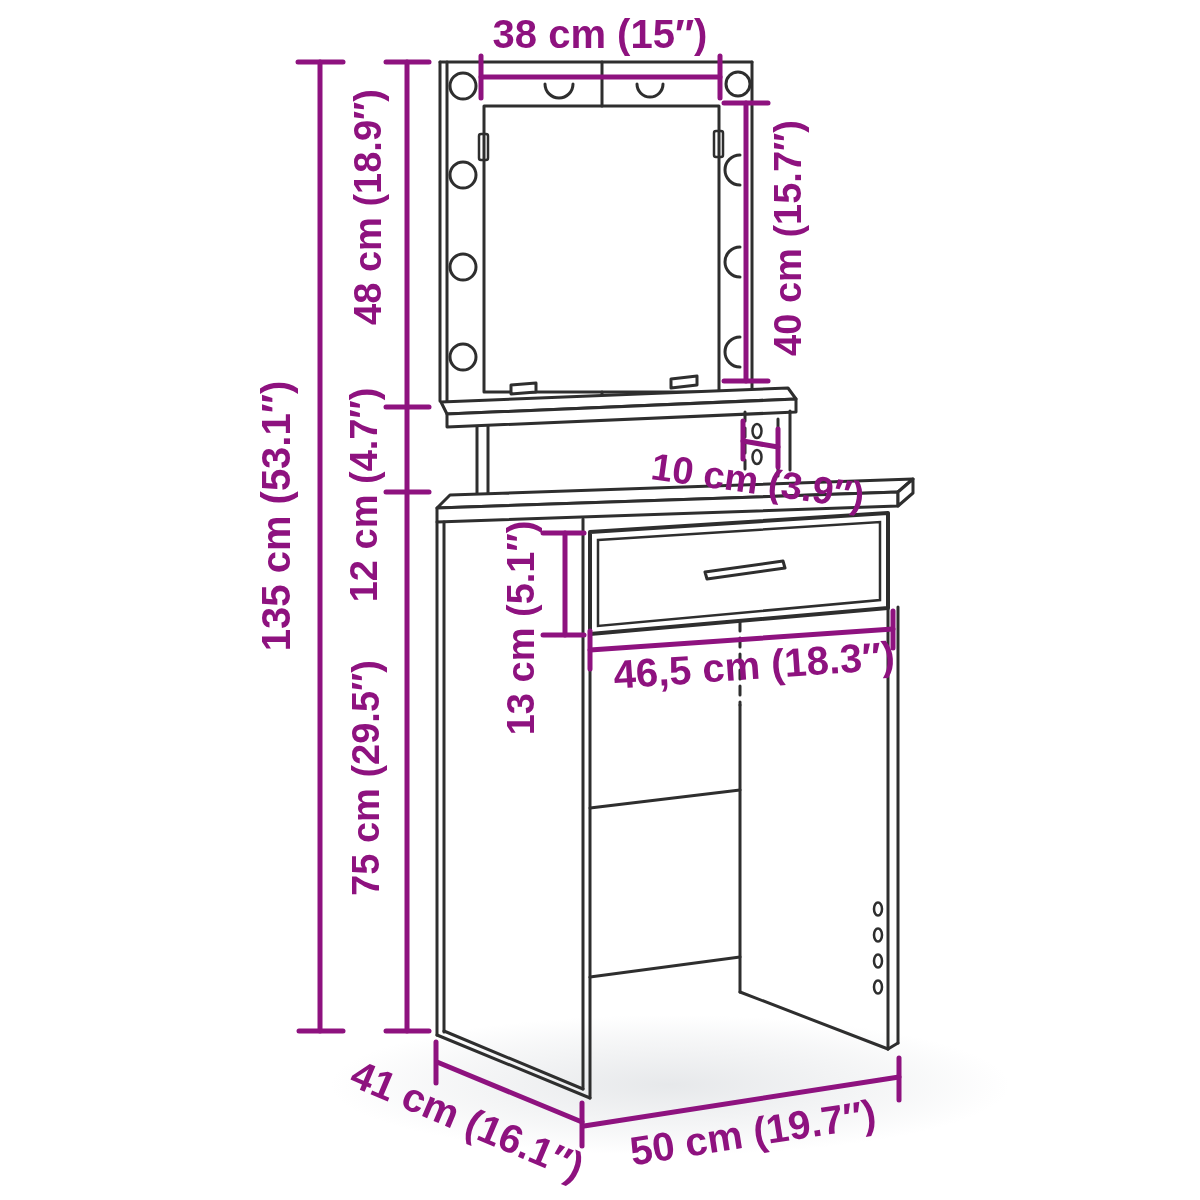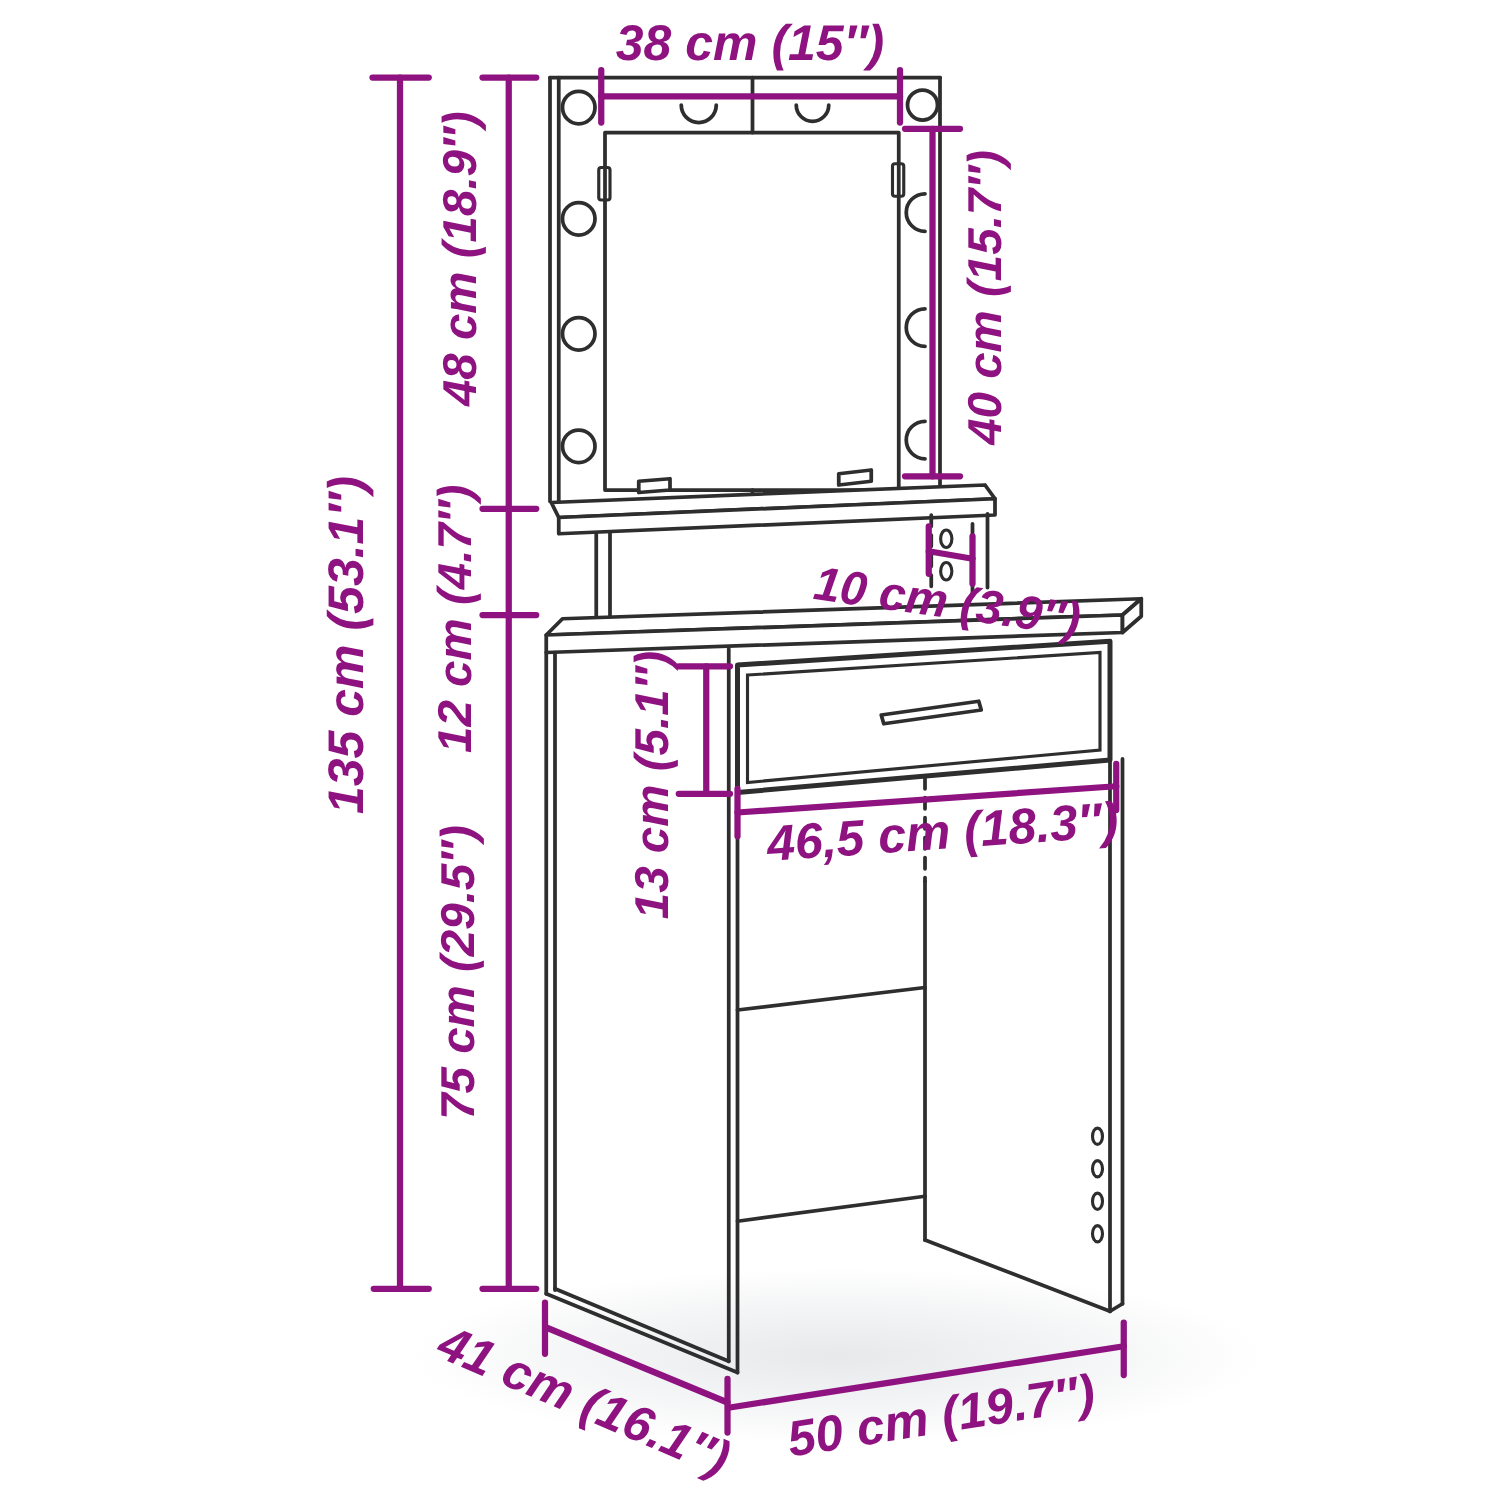--- a/index.html
+++ b/index.html
@@ -1,21 +1,21 @@
 <!DOCTYPE html>
 <html style="--dim: #8E127F; --line: #2E2E2E; --bg: #FFFFFF;"><head>
 <meta charset="utf-8">
 <style>
   :root{
     --dim:#8E127F;
     --line:#2E2E2E;
     --bg:#FFFFFF;
   }
   html,body{margin:0;padding:0;background:var(--bg);}
-  .stage{position:relative;width:1200px;height:1200px;background:var(--bg);overflow:hidden;font-style:italic;}
+  .stage{position:relative;width:1200px;height:1200px;background:var(--bg);overflow:hidden;}
   svg{position:absolute;inset:0;}
   .art{stroke:var(--line);stroke-width:3;fill:none;stroke-linejoin:round;stroke-linecap:round;}
   .art-heavy{stroke:var(--line);stroke-width:4;fill:#fff;stroke-linejoin:round;}
   .art-fill{stroke:var(--line);stroke-width:3;fill:#fff;stroke-linejoin:round;}
   .art-thin{stroke:var(--line);stroke-width:2.5;fill:none;}
   .dashed{stroke-dasharray:9 7;}
   .dim-line{stroke:var(--dim);stroke-width:5;fill:none;stroke-linecap:round;}
   .dim-text{fill:var(--dim);font-family:"Liberation Sans","DejaVu Sans",sans-serif;
             font-weight:bold;font-size:38px;text-anchor:middle;}
   .dim-text-lg{font-size:40px;}

